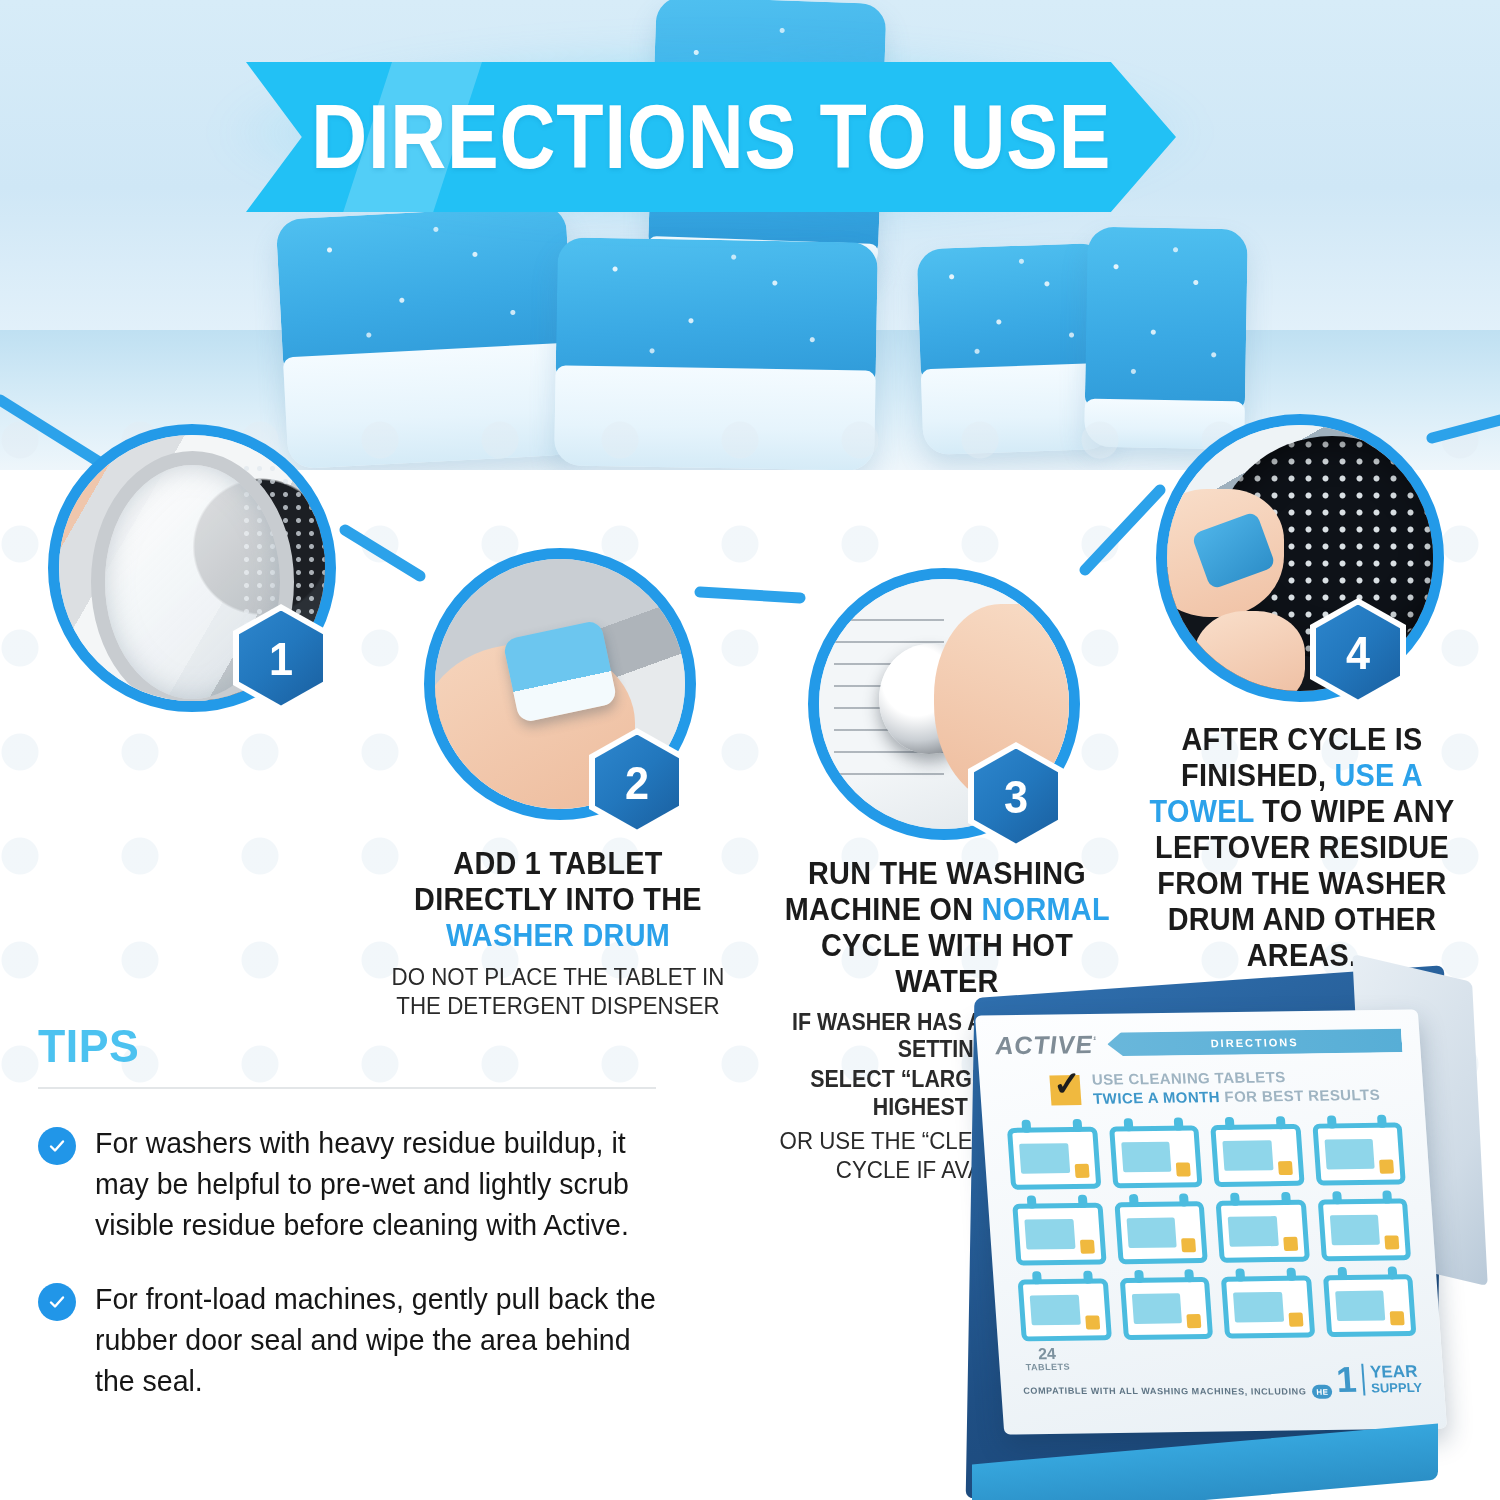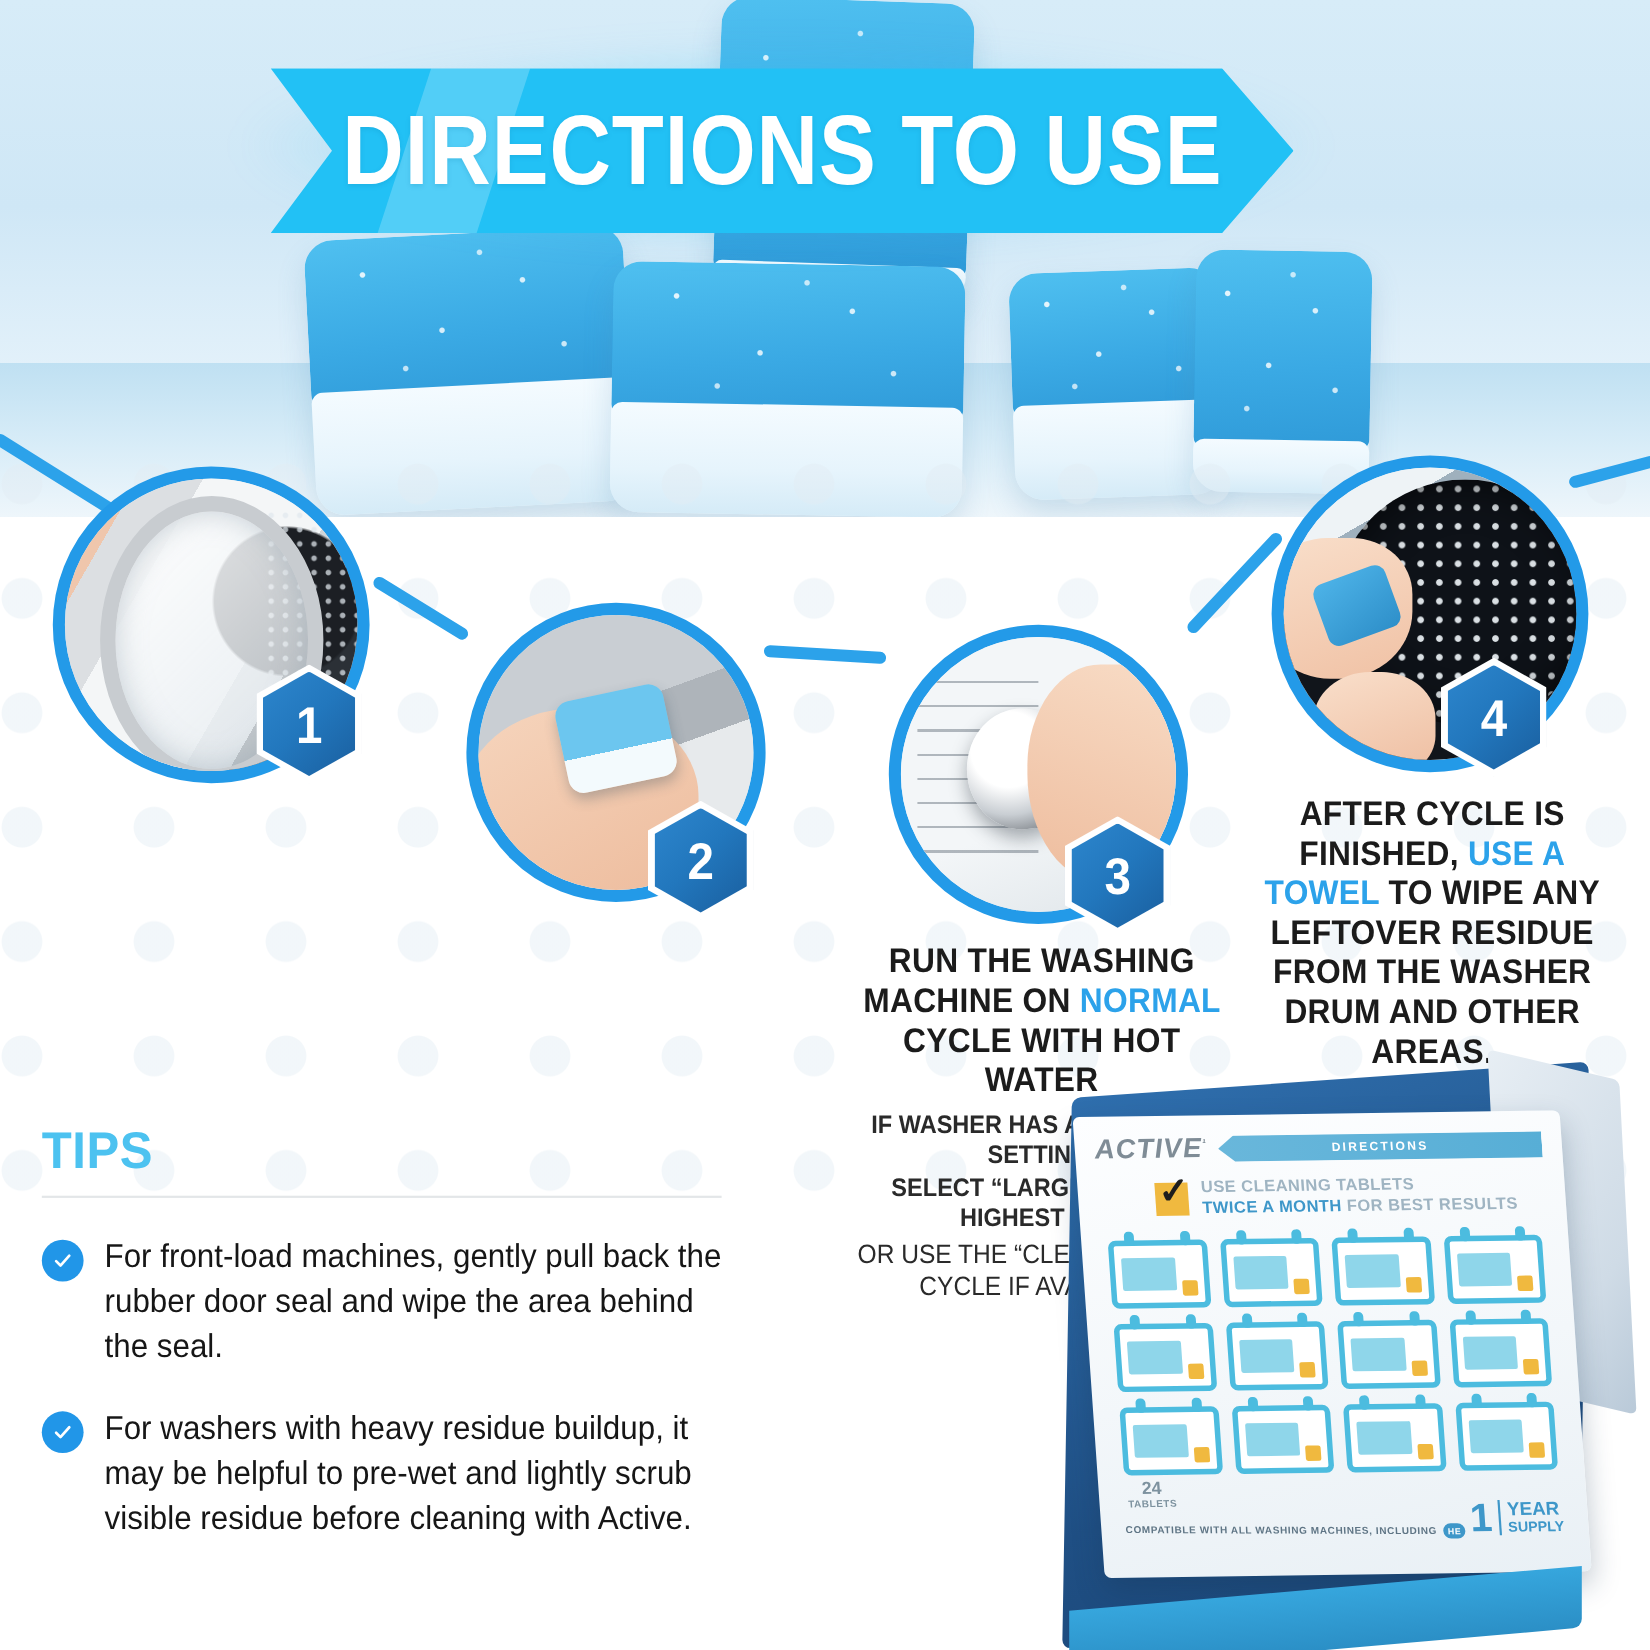--- a/index.html
+++ b/index.html
@@ -444,20 +444,26 @@
     <div class="photo-inner ph2">
       <div class="ph2-hand"></div>
       <div class="ph2-tab"></div>
     </div>
   </div>
   <div class="hexbadge" style="left:589px; top:728px;">
     <div class="hexinner">
         <span>2</span>
       </div>
   </div>
+  <div class="step-text" style="left:378px; top:846px; width:360px;">
+    <div class="step-head">
+      <span>ADD 1 TABLET DIRECTLY INTO THE </span><span class="hl">WASHER DRUM</span><span></span>
+    </div>
+    <div class="step-sub">DO NOT PLACE THE TABLET IN THE DETERGENT DISPENSER</div>
+  </div>
 
   <div class="step-photo" style="left:808px; top:568px; width:272px; height:272px;">
     <div class="photo-inner ph3">
       <div class="ph3-lines"></div>
       <div class="ph3-knob"></div>
       <div class="ph3-hand"></div>
     </div>
   </div>
   <div class="hexbadge" style="left:968px; top:742px;">
     <div class="hexinner">
@@ -495,30 +501,30 @@
   <div class="tips">
     <div class="tips-title">TIPS</div>
     <div class="tips-rule"></div>
 
     <div class="tip-row">
       <div class="tip-check">
         <svg width="20" height="20" viewBox="0 0 20 20">
             <path d="M4 10.5 L8 14.5 L16 5.5" stroke="#ffffff" stroke-width="2.4" fill="none" stroke-linecap="round" stroke-linejoin="round"></path>
           </svg>
       </div>
-      <div class="tip-text">For front-load machines, gently pull back the rubber door seal and wipe the area behind the seal.</div>
+      <div class="tip-text">For washers with heavy residue buildup, it may be helpful to pre-wet and lightly scrub visible residue before cleaning with Active.</div>
     </div>
 
     <div class="tip-row">
       <div class="tip-check">
         <svg width="20" height="20" viewBox="0 0 20 20">
             <path d="M4 10.5 L8 14.5 L16 5.5" stroke="#ffffff" stroke-width="2.4" fill="none" stroke-linecap="round" stroke-linejoin="round"></path>
           </svg>
       </div>
-      <div class="tip-text">For washers with heavy residue buildup, it may be helpful to pre-wet and lightly scrub visible residue before cleaning with Active.</div>
+      <div class="tip-text">For front-load machines, gently pull back the rubber door seal and wipe the area behind the seal.</div>
     </div>
   </div>
 
   <div class="boxwrap">
     <div class="box-back"></div>
     <div class="box-lid"></div>
 
     <div class="card">
       <div class="card-top">
         <div class="card-logo">

